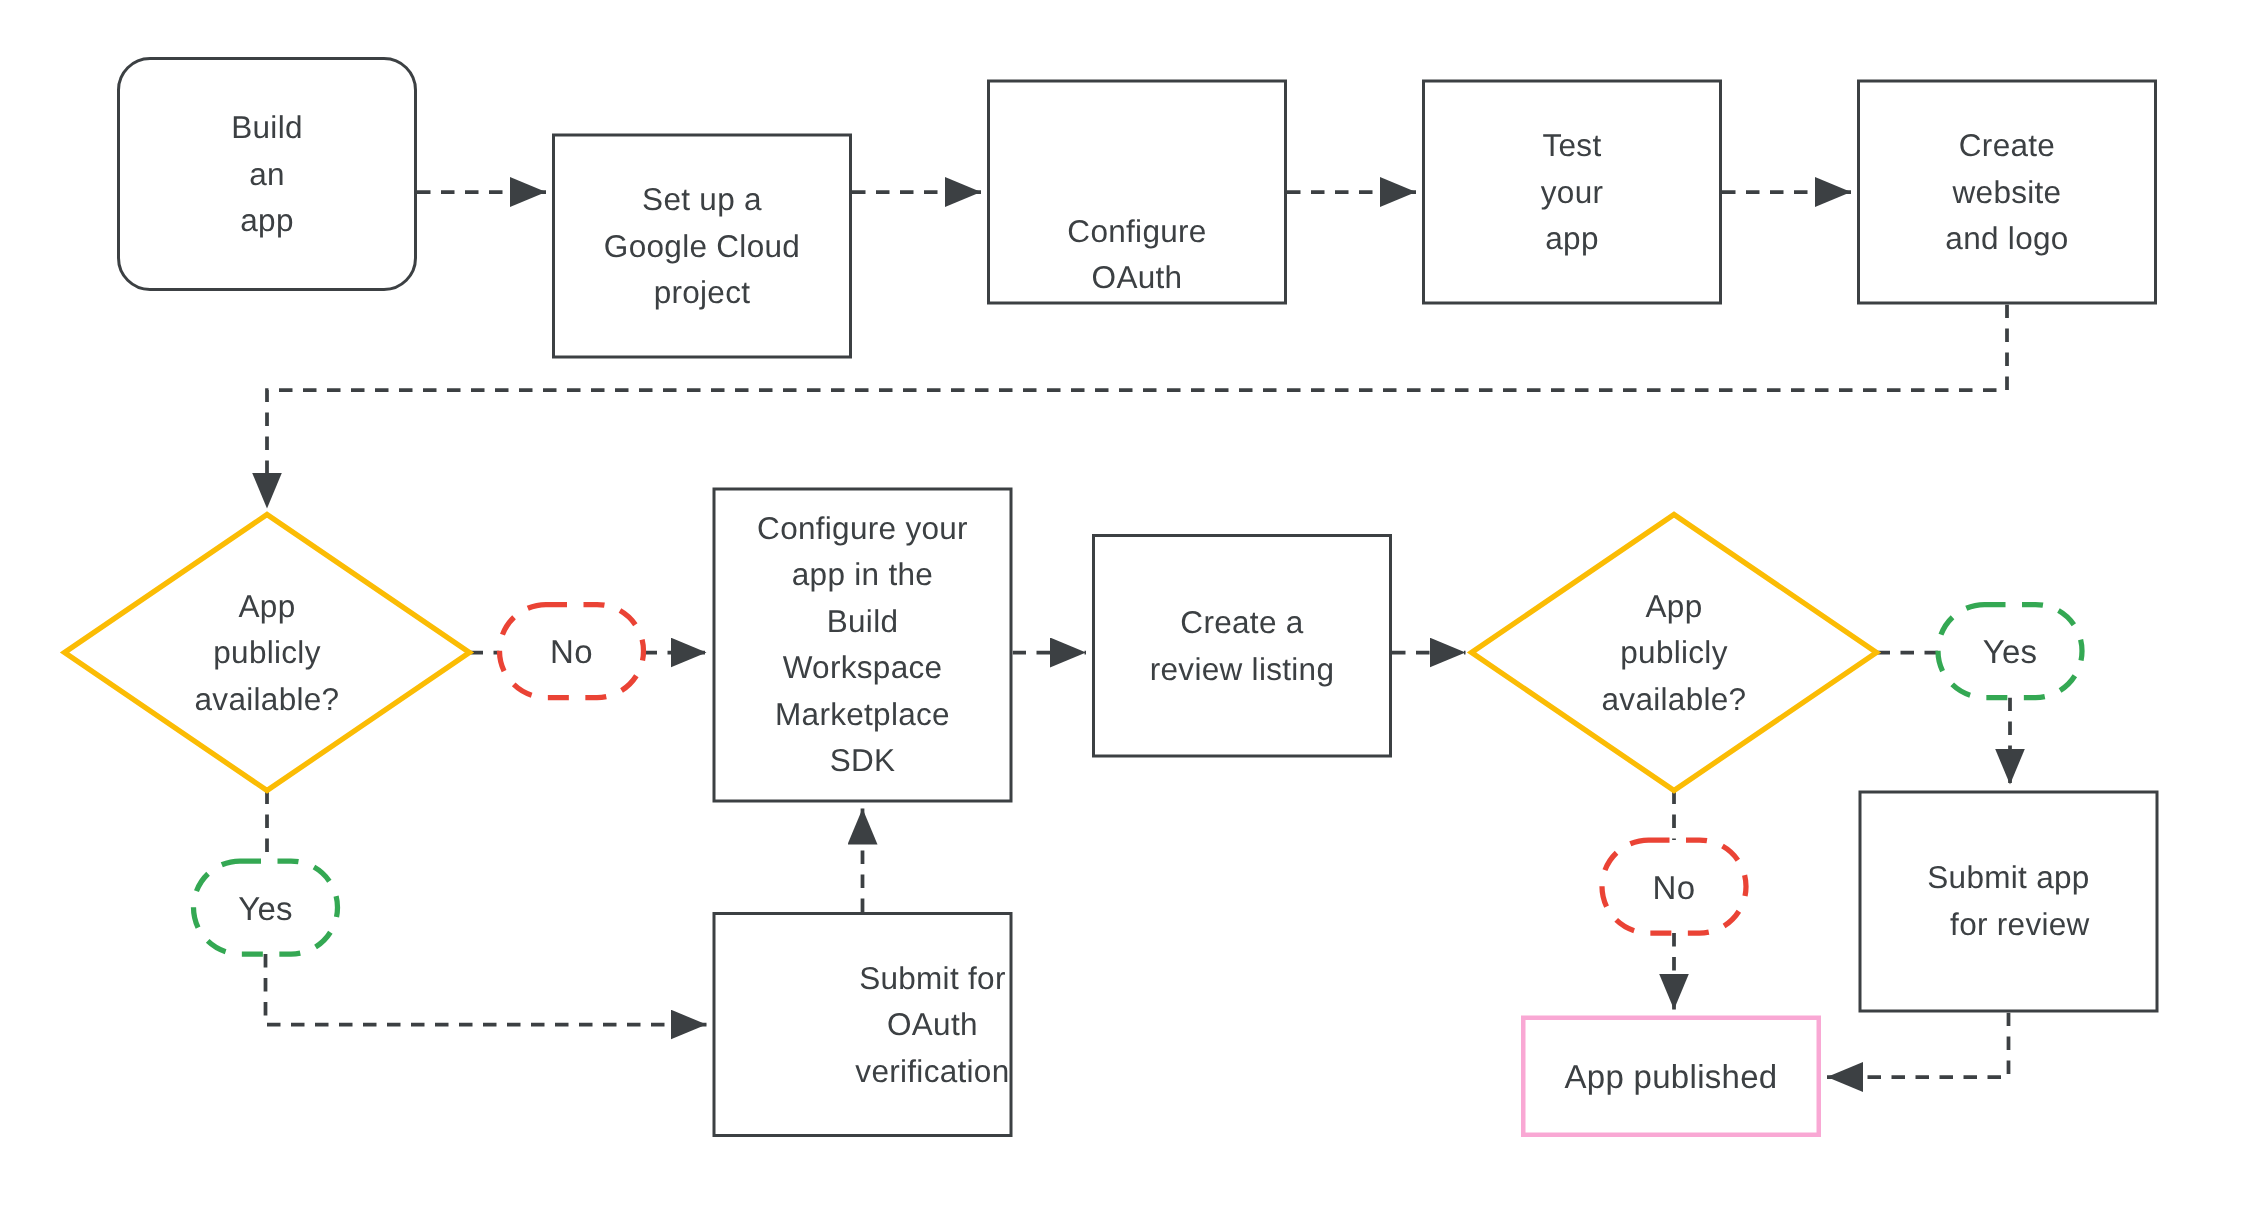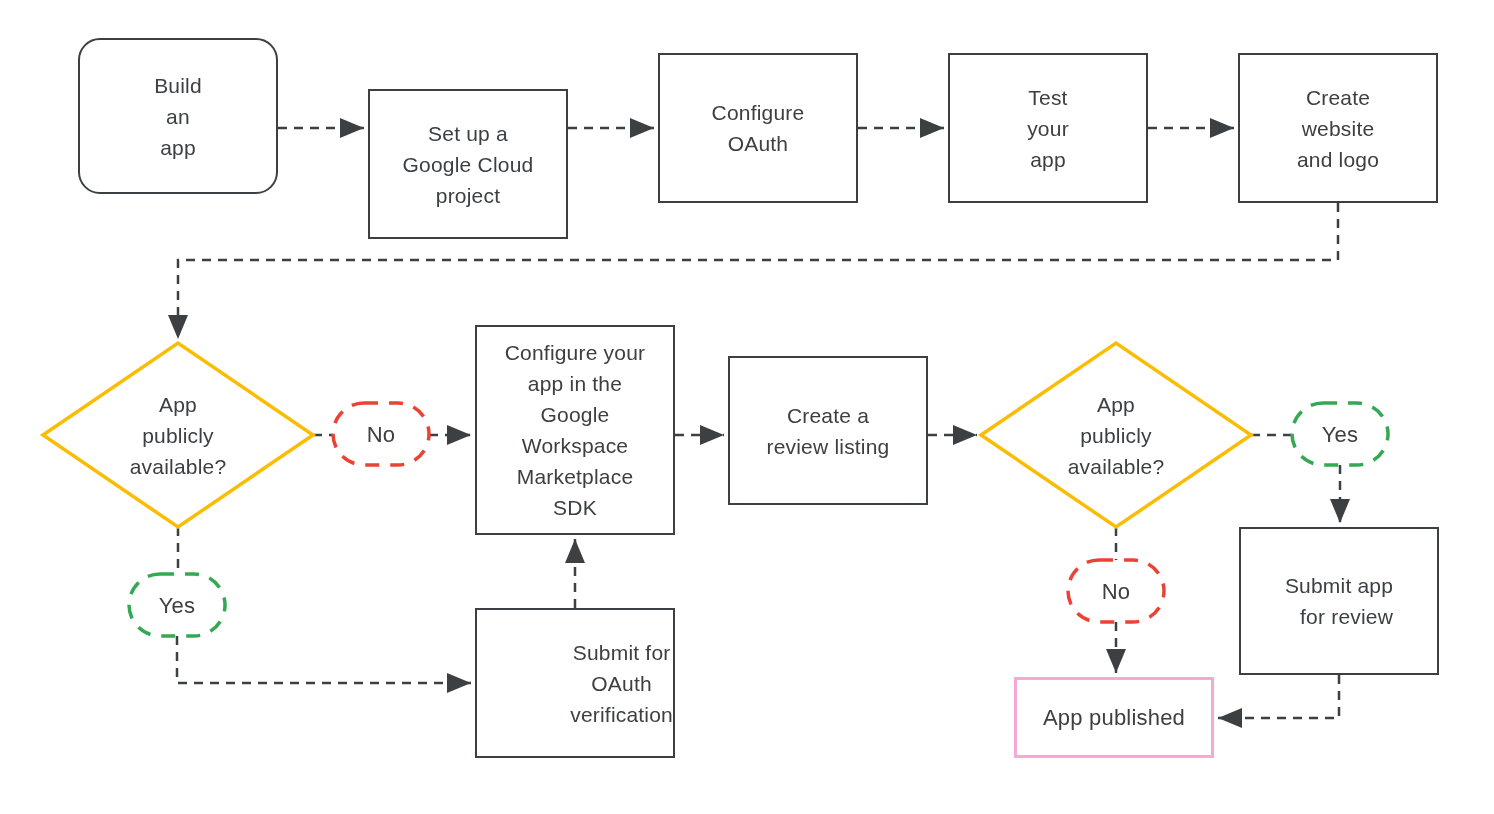--- a/index.html
+++ b/index.html
@@ -92,39 +92,39 @@
   <div class="node process" style="left:78px; top:38px; width:200px; height:156px;border-radius:22px;">
     <span>Build
 an
 app</span>
   </div>
   <div class="node process" style="left:368px; top:53px; width:200px; height:150px;margin-top:36px;">
     <span>Set up a
 Google Cloud
 project</span>
   </div>
-  <div class="node process" style="left:658px; top:53px; width:200px; height:150px;">
+  <div class="node process" style="left:658px; top:53px; width:200px; height:150px;align-items:flex-end;">
     <span>Configure
 OAuth</span>
   </div>
   <div class="node process" style="left:948px; top:53px; width:200px; height:150px;">
     <span>Test
 your
 app</span>
   </div>
   <div class="node process" style="left:1238px; top:53px; width:200px; height:150px;">
     <span>Create
 website
 and logo</span>
   </div>
 
   <div class="node process" style="left:475px; top:325px; width:200px; height:210px;">
     <span>Configure your
 app in the
-Google
+Build
 Workspace
 Marketplace
 SDK</span>
   </div>
   <div class="node process" style="left:728px; top:356px; width:200px; height:149px;">
     <span>Create a
 review listing</span>
   </div>
   <div class="node process" style="left:1239px; top:527px; width:200px; height:148px;text-align:right;">
     <span>Submit app

